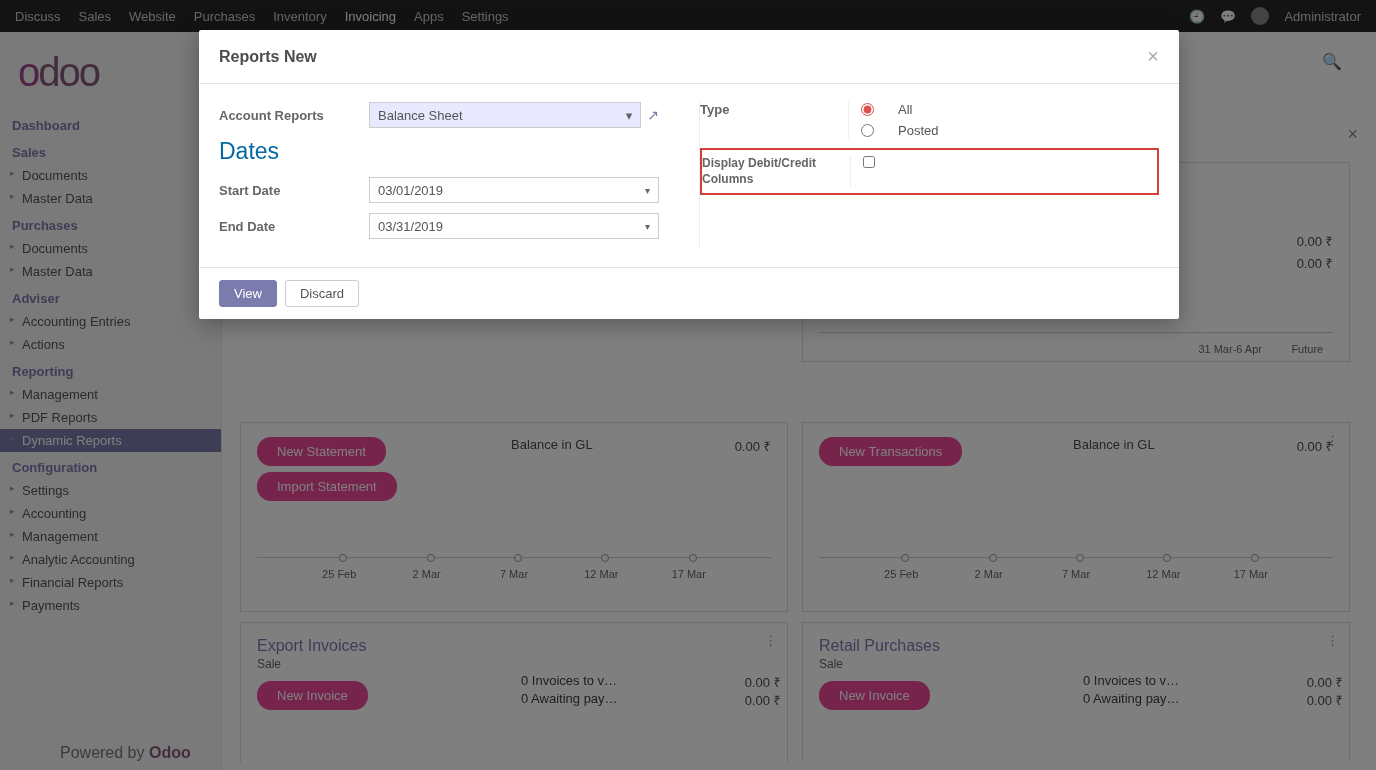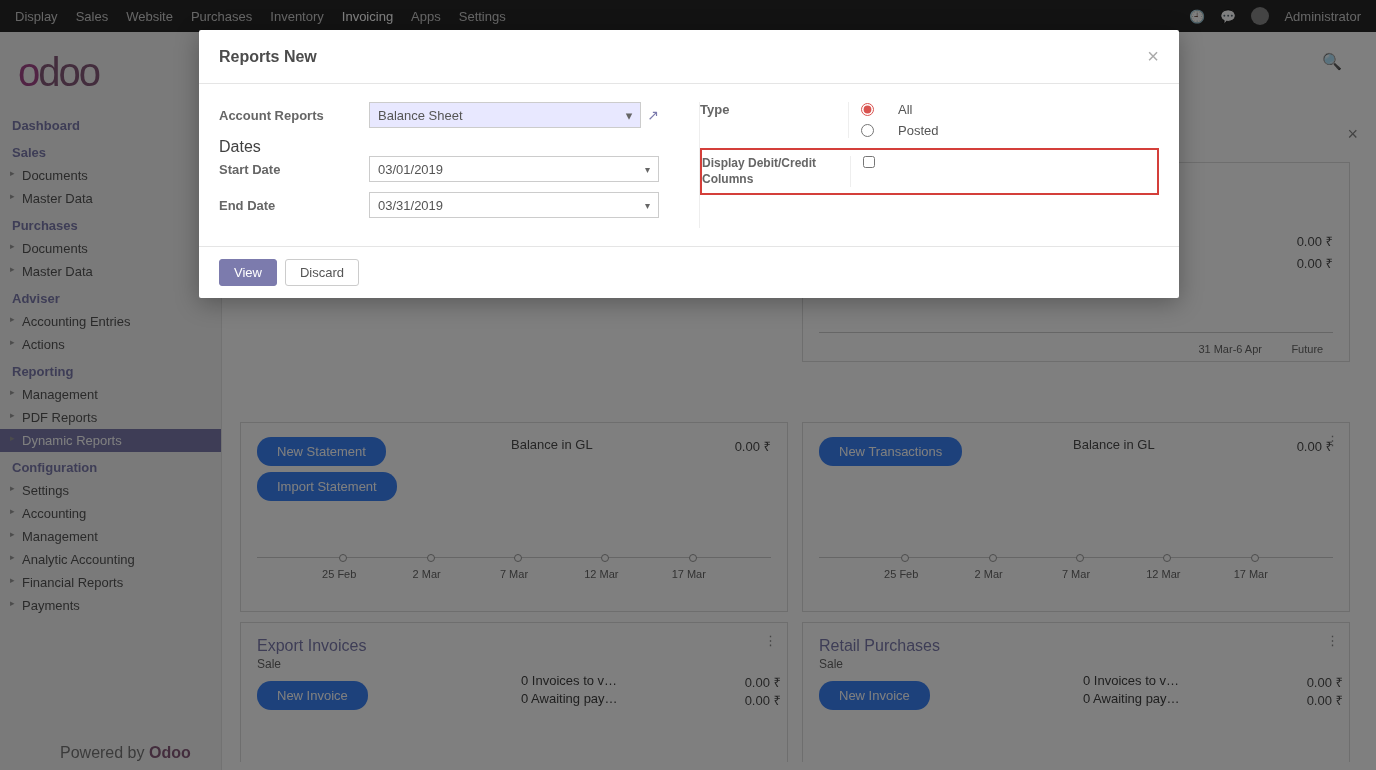--- a/index.html
+++ b/index.html
@@ -23,62 +23,62 @@
 .footer-odoo b{color:#875a7b}
 .content{flex:1;padding:20px;position:relative;background:#fff}
 .pager{margin-left:auto;display:flex;align-items:center;gap:10px;margin-top:10px;padding-right:14px}
 .pager button{border:1px solid #ccc;background:#fff;width:28px;height:28px;cursor:pointer;color:#666}
 .banner-close{position:absolute;right:18px;top:92px;color:#888;font-size:18px}
 .cards{display:flex;gap:22px;flex-wrap:wrap;margin-top:95px}
 .card{border:1px solid #ddd;width:548px;padding:14px 16px;background:#fff;position:relative}
 .card-title{color:#7c7bad;font-size:16px;margin-bottom:2px}
 .card-sub{font-size:12px;color:#666;margin-bottom:10px}
 .card .dots{position:absolute;right:10px;top:10px;color:#888;cursor:pointer}
-.btn-purple{background:#3b82f6;color:#fff;border:none;padding:7px 20px;font-size:13px;border-radius:14px;cursor:pointer;margin-bottom:6px}
+.btn-purple{background:#ec4899;color:#fff;border:none;padding:7px 20px;font-size:13px;border-radius:14px;cursor:pointer;margin-bottom:6px}
 .linklike{color:#404040;font-size:13px}
 .balrow{display:flex;justify-content:space-between;min-width:260px;font-size:13px}
 .chartaxis{border-top:1px solid #ccc;margin-top:85px;position:relative;height:24px}
 .tick{position:absolute;top:-4px;width:8px;height:8px;border:1px solid #999;border-radius:50%;background:#fff}
 .ticklabel{position:absolute;top:10px;font-size:11px;color:#666;transform:translateX(-50%)}
 
 .overlay{position:absolute;inset:0;background:rgba(0,0,0,0.5);z-index:50}
 .modal{position:absolute;left:199px;top:30px;width:980px;background:#fff;z-index:60;border-radius:2px;box-shadow:0 5px 25px rgba(0,0,0,0.3)}
 .modal-head{padding:15px 20px;border-bottom:1px solid #e5e5e5;display:flex;justify-content:space-between;align-items:center}
 .modal-head h3{font-size:16px;font-weight:bold;color:#4c4c4c}
 .modal-close{color:#aaa;font-size:20px;cursor:pointer}
 .modal-body{padding:18px 20px;display:flex;gap:40px}
 .mcol{flex:0 0 440px}
 .mrow{display:flex;align-items:center;margin-bottom:10px}
 .mrow label{width:150px;font-size:13px;font-weight:bold;color:#666}
 .select-like{flex:1;border:1px solid #ccc;background:#e8e8ff;padding:4px 8px;height:26px;position:relative;display:flex;align-items:center;font-size:13px;color:#555}
 .select-like .arrow{margin-left:auto;color:#666}
 .select-plain{flex:1;border:1px solid #ccc;padding:4px 8px;height:26px;display:flex;align-items:center;font-size:13px;color:#555}
 .select-plain .arrow{margin-left:auto;color:#666;font-size:10px}
 .extlink{margin-left:6px;color:#7c7bad;font-size:14px}
-.subhead{color:#404040;font-size:16px;font-weight:500;margin-top:10px}
+.subhead{color:#0369a1;font-size:23px;font-weight:500;margin-bottom:12px;margin-top:10px}
 .mcol2{flex:1;border-left:1px solid #eee;padding-left:0}
 .rgrp{display:flex;margin-bottom:10px}
 .rgrp label.h{width:148px;font-weight:bold;font-size:13px;color:#666}
 .rgrpopts{display:flex;flex-direction:column;gap:6px;border-left:1px solid #eee;padding-left:12px}
 .rgrpopts label{font-size:13px;color:#555;display:flex;align-items:center;gap:24px}
 input[type=radio]{accent-color:#d9534f}
 .highlight{border:2px solid #d43f3a;padding:6px 0 6px 0;display:flex}
 .highlight label.h{width:148px;font-weight:bold;font-size:12px;color:#666;line-height:1.3;padding-left:0}
 .highlight .chkwrap{border-left:1px solid #eee;padding-left:12px;display:flex;align-items:flex-start}
 .highlight input[type=checkbox]{width:12px;height:12px;border:1px dashed #999}
 .modal-foot{border-top:1px solid #e5e5e5;padding:12px 20px;display:flex;gap:8px}
 .btn-view{background:#7c7bad;color:#fff;border:1px solid #7c7bad;padding:5px 14px;font-size:13px;border-radius:3px;cursor:pointer}
 .btn-discard{background:#fff;color:#555;border:1px solid #ccc;padding:5px 14px;font-size:13px;border-radius:3px;cursor:pointer}
 .topcard{border:1px solid #ddd;width:548px;height:200px;position:absolute;padding:14px 16px}
 </style>
 </head>
 <body>
 
 <div class="topbar">
-  <span class="navitem">Display</span>
+  <span class="navitem">Discuss</span>
   <span class="navitem">Sales</span>
   <span class="navitem">Website</span>
   <span class="navitem">Purchases</span>
   <span class="navitem">Inventory</span>
   <span class="navitem active">Invoicing</span>
   <span class="navitem">Apps</span>
   <span class="navitem">Settings</span>
   <div class="right">
     <span>🕘</span>
     <span>💬</span>

